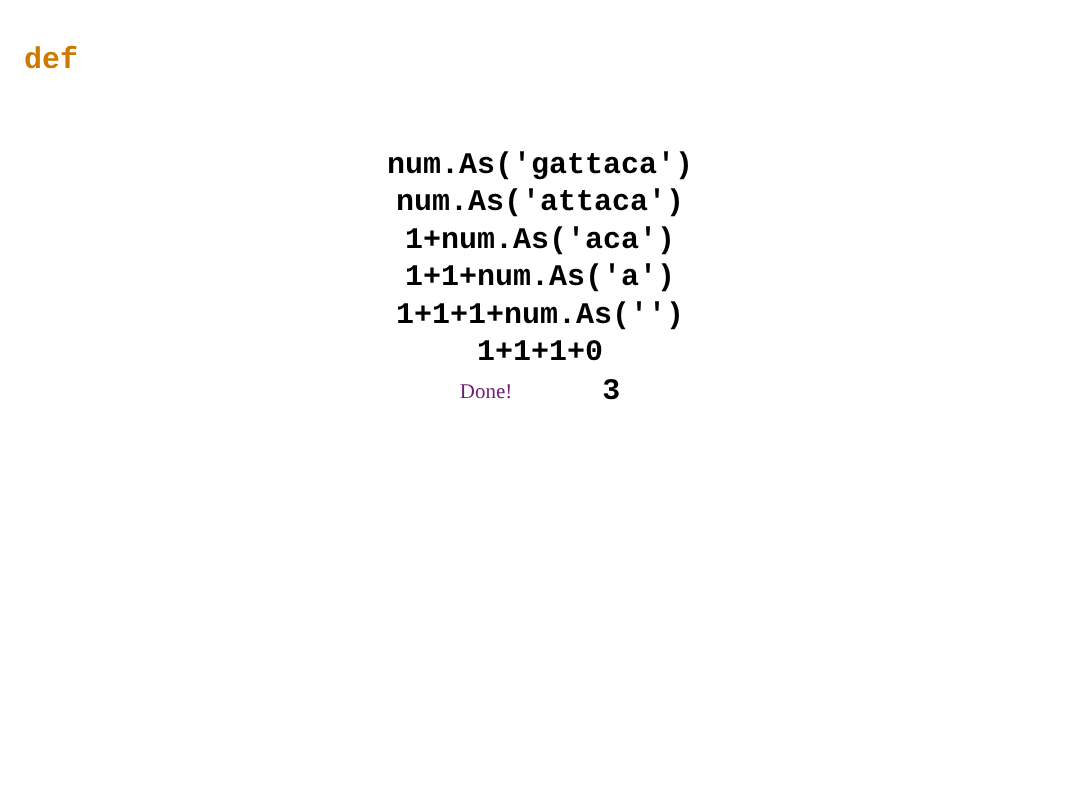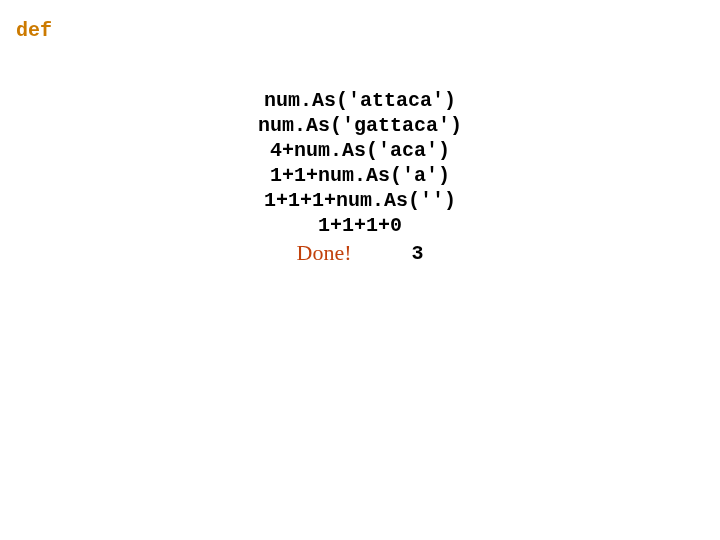--- a/index.html
+++ b/index.html
@@ -11,21 +11,21 @@
     font-family: "Courier New", Courier, monospace;
     font-weight: bold;
     font-size: 20px;
     color: #000;
   }
   .slide {
     position: relative;
     width: 720px;
     height: 540px;
     box-sizing: border-box;
-    padding: 18px 16px 0 16px;
+    padding: 28px 16px 0 16px;
   }
   .code-block {
     display: flex;
     flex-direction: row;
     align-items: flex-start;
     gap: 8px;
     line-height: 1.25;
     white-space: pre;
   }
   .def-kw {
@@ -47,43 +47,43 @@
     display: flex;
     flex-direction: row;
     align-items: center;
     justify-content: center;
     margin-top: 2px;
     gap: 60px;
   }
   .done-label {
     font-family: Georgia, "Times New Roman", serif;
     font-weight: normal;
-    color: #c2410c;
-    font-size: 22px;
+    color: #701a75;
+    font-size: 14px;
   }
   .result {
     font-family: "Courier New", Courier, monospace;
     font-weight: bold;
     font-size: 20px;
     color: #000;
   }
 </style>
 </head>
 <body>
 
 <div class="slide">
 
   <div class="code-block">
     <span class="def-kw">def</span>
   </div>
 
   <div class="trace-block">
+    <div class="trace-line">num.As('gattaca')</div>
     <div class="trace-line">num.As('attaca')</div>
-    <div class="trace-line">num.As('gattaca')</div>
-    <div class="trace-line">4+num.As('aca')</div>
+    <div class="trace-line">1+num.As('aca')</div>
     <div class="trace-line">1+1+num.As('a')</div>
     <div class="trace-line">1+1+1+num.As('')</div>
     <div class="trace-line">1+1+1+0</div>
     <div class="marker-row">
       <span class="done-label">Done!</span>
       <span class="result">3</span>
     </div>
   </div>
 
 </div>

